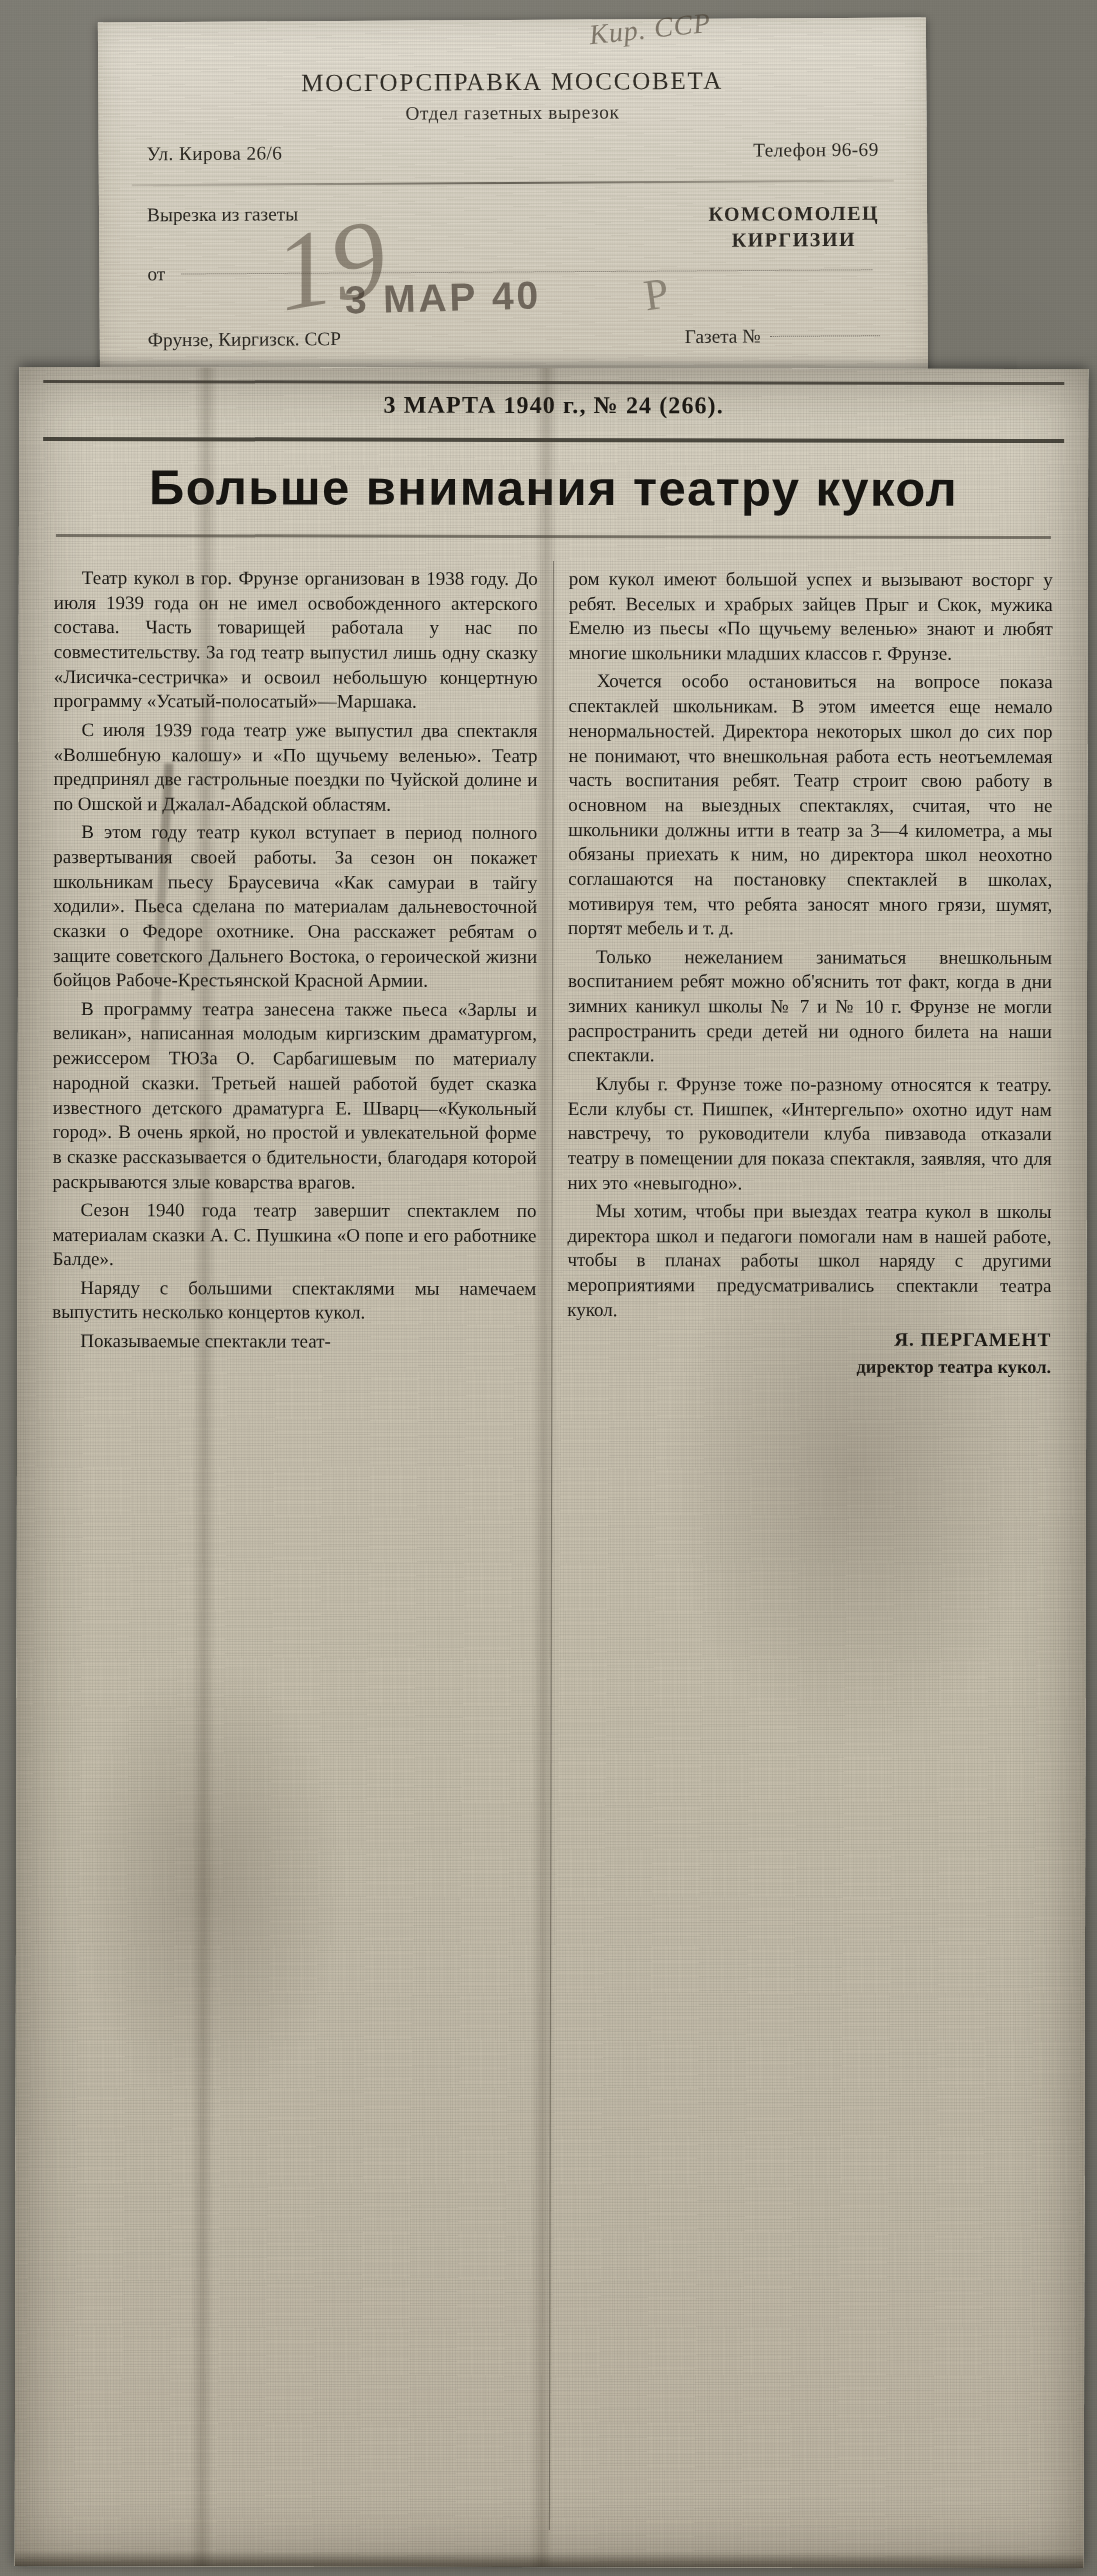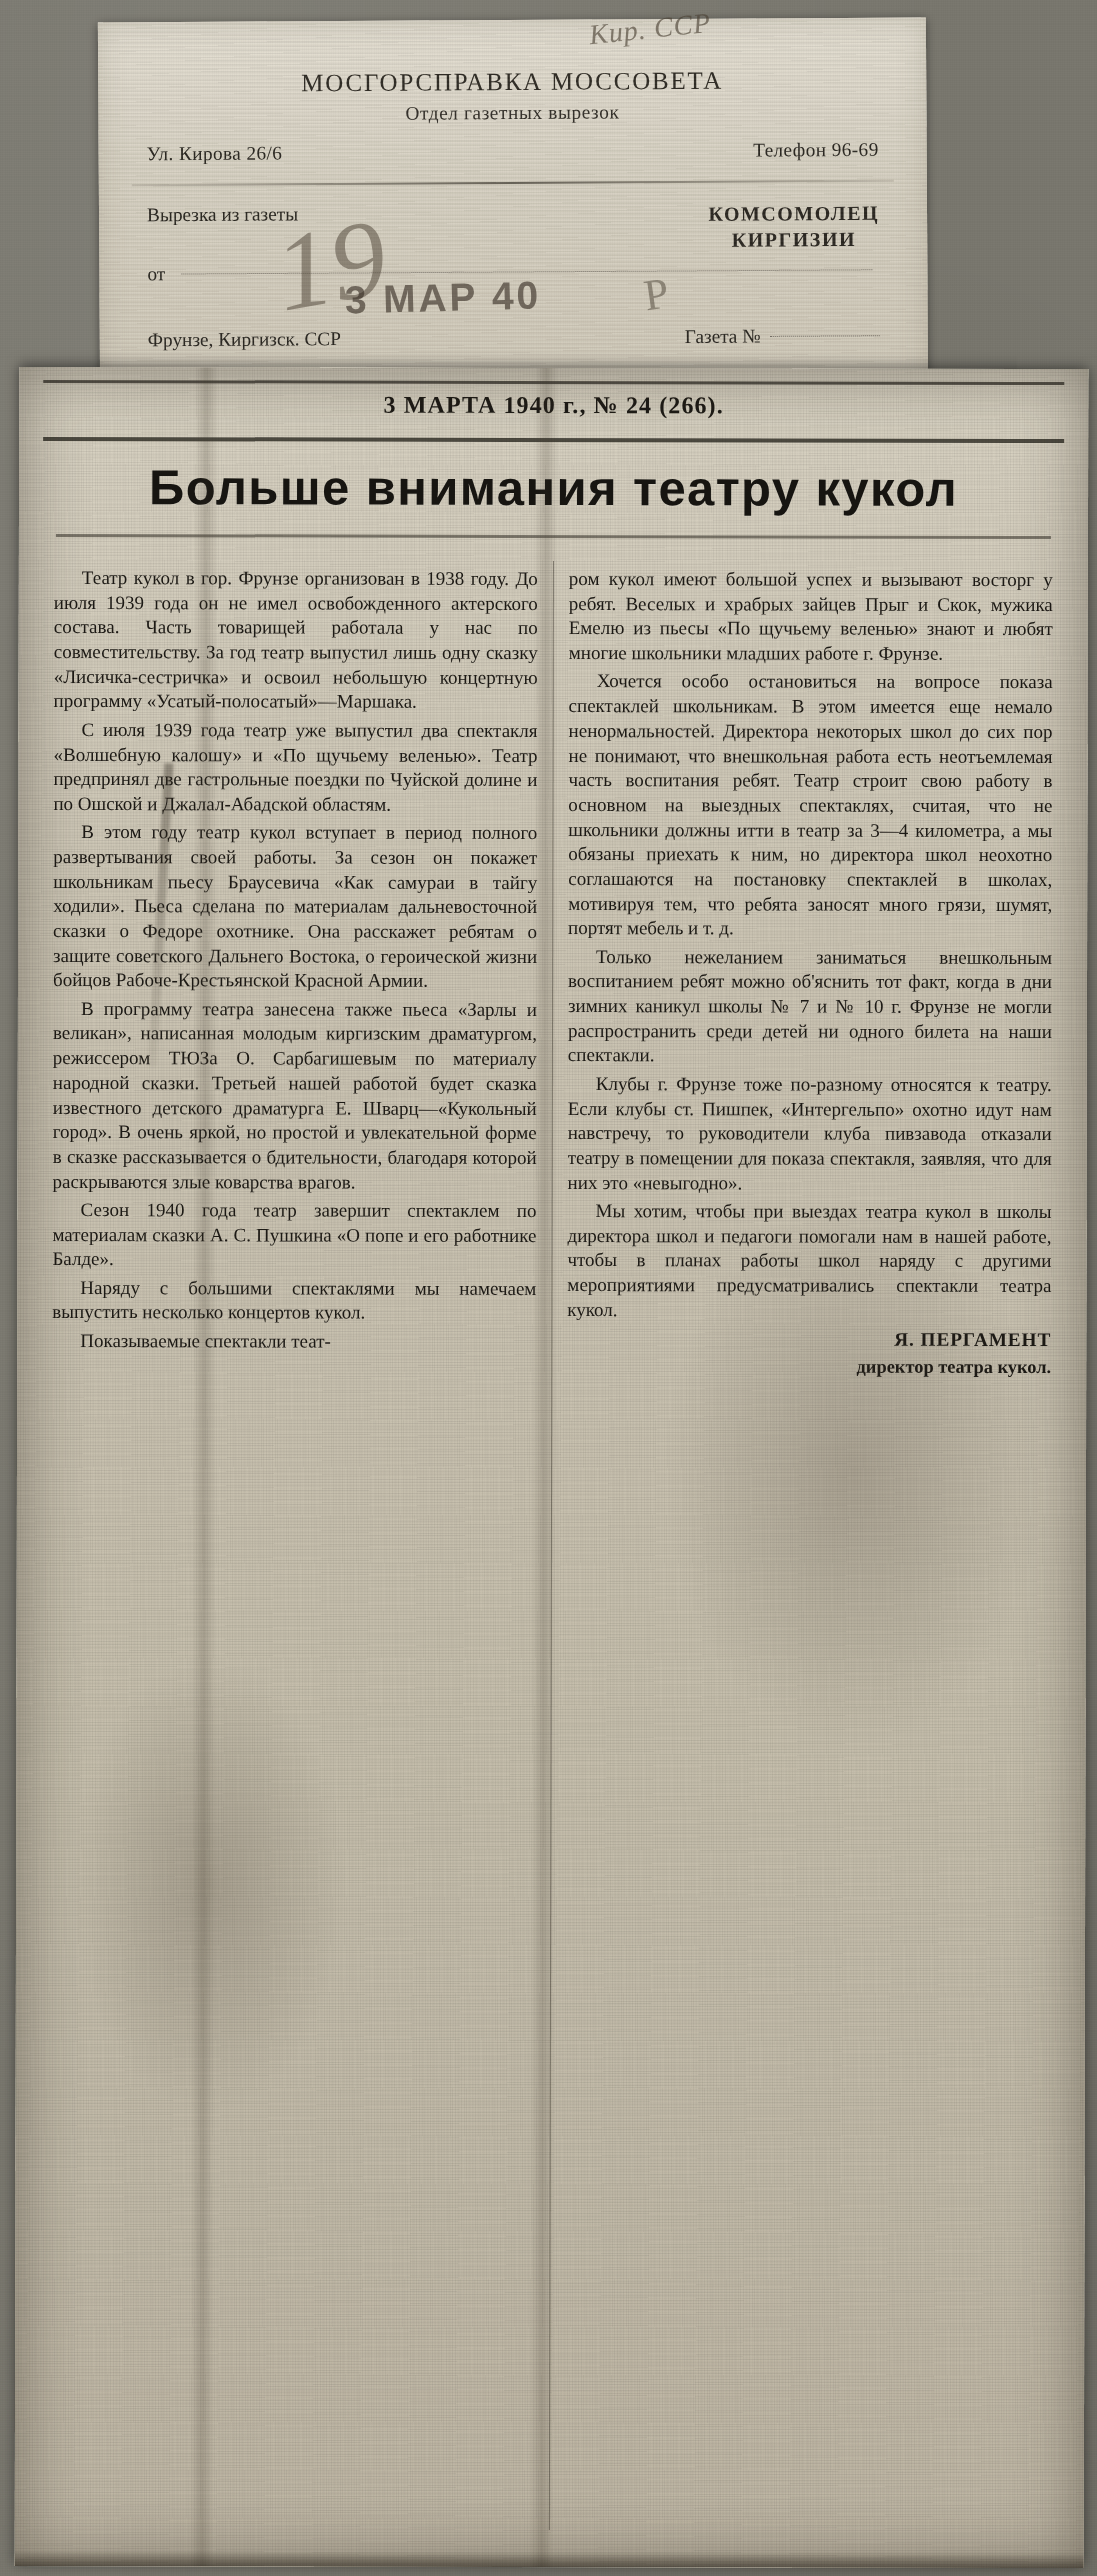--- a/index.html
+++ b/index.html
@@ -415,21 +415,21 @@
       <div class="col">
         <p>Театр кукол в гор. Фрунзе организован в 1938 году. До июля 1939 года он не имел освобожденного актерского состава. Часть товарищей работала у нас по совместительству. За год театр выпустил лишь одну сказку «Лисичка-сестричка» и освоил небольшую концертную программу «Усатый-полосатый»—Маршака.</p>
         <p>С июля 1939 года театр уже выпустил два спектакля «Волшебную калошу» и «По щучьему веленью». Театр предпринял две гастрольные поездки по Чуйской долине и по Ошской и Джалал-Абадской областям.</p>
         <p>В этом году театр кукол вступает в период полного развертывания своей работы. За сезон он покажет школьникам пьесу Браусевича «Как самураи в тайгу ходили». Пьеса сделана по материалам дальневосточной сказки о Федоре охотнике. Она расскажет ребятам о защите советского Дальнего Востока, о героической жизни бойцов Рабоче-Крестьянской Красной Армии.</p>
         <p>В программу театра занесена также пьеса «Зарлы и великан», написанная молодым киргизским драматургом, режиссером ТЮЗа О. Сарбагишевым по материалу народной сказки. Третьей нашей работой будет сказка известного детского драматурга Е. Шварц—«Кукольный город». В очень яркой, но простой и увлекательной форме в сказке рассказывается о бдительности, благодаря которой раскрываются злые коварства врагов.</p>
         <p>Сезон 1940 года театр завершит спектаклем по материалам сказки А. С. Пушкина «О попе и его работнике Балде».</p>
         <p>Наряду с большими спектаклями мы намечаем выпустить несколько концертов кукол.</p>
         <p>Показываемые спектакли теат-</p>
       </div>
       <div class="col">
-        <p class="noind">ром кукол имеют большой успех и вызывают восторг у ребят. Веселых и храбрых зайцев Прыг и Скок, мужика Емелю из пьесы «По щучьему веленью» знают и любят многие школьники младших работе г. Фрунзе.</p>
+        <p class="noind">ром кукол имеют большой успех и вызывают восторг у ребят. Веселых и храбрых зайцев Прыг и Скок, мужика Емелю из пьесы «По щучьему веленью» знают и любят многие школьники младших классов г. Фрунзе.</p>
         <p>Хочется особо остановиться на вопросе показа спектаклей школьникам. В этом имеется еще немало ненормальностей. Директора некоторых школ до сих пор не понимают, что внешкольная работа есть неотъемлемая часть воспитания ребят. Театр строит свою работу в основном на выездных спектаклях, считая, что не школьники должны итти в театр за 3—4 километра, а мы обязаны приехать к ним, но директора школ неохотно соглашаются на постановку спектаклей в школах, мотивируя тем, что ребята заносят много грязи, шумят, портят мебель и т. д.</p>
         <p>Только нежеланием заниматься внешкольным воспитанием ребят можно об'яснить тот факт, когда в дни зимних каникул школы № 7 и № 10 г. Фрунзе не могли распространить среди детей ни одного билета на наши спектакли.</p>
         <p>Клубы г. Фрунзе тоже по-разному относятся к театру. Если клубы ст. Пишпек, «Интергельпо» охотно идут нам навстречу, то руководители клуба пивзавода отказали театру в помещении для показа спектакля, заявляя, что для них это «невыгодно».</p>
         <p>Мы хотим, чтобы при выездах театра кукол в школы директора школ и педагоги помогали нам в нашей работе, чтобы в планах работы школ наряду с другими мероприятиями предусматривались спектакли театра кукол.</p>
         <p class="sign">Я. ПЕРГАМЕНТ</p>
         <p class="sign2">директор театра кукол.</p>
       </div>
     </div>
 
     <div class="fold f1"></div>

